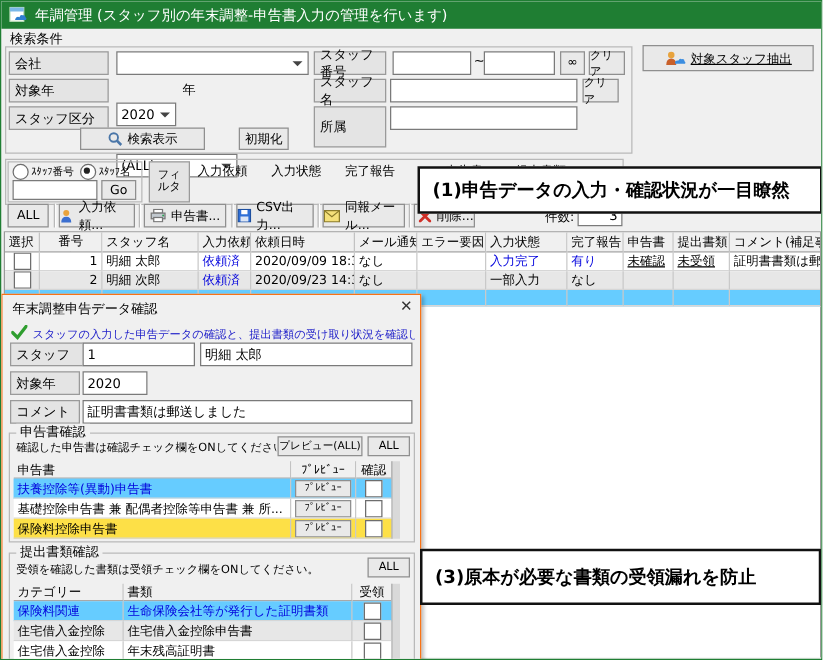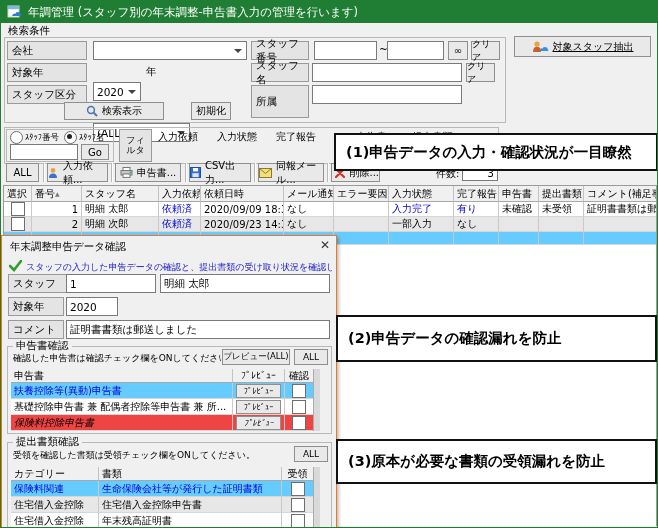--- a/index.html
+++ b/index.html
@@ -19,21 +19,21 @@
   .group{border:1px solid #b9b9b9;}
   .legend{position:absolute;top:-8px;left:5px;background:#f0f0f0;padding:0 3px;font-size:10.5px;}
   .grid{border:1px solid #9a9a9a;background:#fff;}
   .grow{position:absolute;left:0;display:grid;
         grid-template-columns:28px 50px 77px 42px 83px 50px 55px 65px 45px 40px 45px 72px;}
   .c{border-right:1px solid #c9c9c9;border-bottom:1px solid #d6d6d6;padding:0 3px;
      overflow:hidden;white-space:nowrap;display:flex;align-items:center;font-size:10px;}
   .hc{background:#f0f0f0;border-right:1px solid #c2c2c2;border-bottom:1px solid #a8a8a8;
       padding:0 3px;overflow:hidden;white-space:nowrap;display:flex;align-items:center;font-size:10px;}
   .blue{color:#0000dd;}
-  .lnk{color:#000;text-align:center;}
+  .lnk{color:#000;text-decoration:underline;text-align:center;}
   .cb{width:12px;height:12px;background:#fff;border:1px solid #6e6e6e;display:inline-block;}
   .rd{width:11px;height:11px;border:1px solid #6e6e6e;border-radius:50%;background:#fff;display:inline-block;}
   .rd.on{position:relative;}
   .rd.on::after{content:"";position:absolute;left:2px;top:2px;width:5px;height:5px;border-radius:50%;background:#222;}
   .callout{background:#fff;border:2px solid #111;font-weight:bold;font-size:14.5px;
            display:flex;align-items:center;padding:0 10px;z-index:30;}
   .dialog{background:#f0f0f0;border:1px solid #f97316;box-shadow:2px 2px 3px rgba(0,0,0,.25);z-index:20;}
   .dgrow{position:absolute;left:0;display:grid;}
   .sbtn{background:#e9e9e9;border:1px solid #8f8f8f;font-size:8.5px;display:flex;align-items:center;justify-content:center;}
   .tsep{width:0;border-left:1px solid #b9b9b9;border-right:1px solid #fdfdfd;}
@@ -204,21 +204,21 @@
     <span>削除...</span>
   </div>
   <div class="abs" style="left:435px;top:166px;font-size:10px;">件数:</div>
   <div class="abs inp" style="left:461px;top:164px;width:36px;height:16px;justify-content:flex-end;">3</div>
 
   <div class="abs" style="left:2px;top:244px;width:654px;height:281px;background:#fff;border-left:1px solid #9a9a9a;border-right:1px solid #9a9a9a;"></div>
 
   <div class="abs grid" style="left:2px;top:184px;width:654px;height:60px;">
     <div class="grow" style="top:0;height:16px;">
       <div class="hc">選択</div>
-      <div class="hc" style="justify-content:flex-start;">
+      <div class="hc" style="justify-content:flex-start;flex-direction:column;">
           <span>番号</span>
           <span style="font-size:6px;color:#777;">▲</span>
         </div>
       <div class="hc">スタッフ名</div>
       <div class="hc">入力依頼</div>
       <div class="hc">依頼日時</div>
       <div class="hc">メール通知</div>
       <div class="hc">エラー要因</div>
       <div class="hc">入力状態</div>
       <div class="hc">完了報告</div>
@@ -326,21 +326,21 @@
       </div>
       <div class="dgrow" style="left:3px;top:52px;grid-template-columns:222px 52px 28px;height:16px;background:#fff;">
         <div class="c">基礎控除申告書 兼 配偶者控除等申告書 兼 所...</div>
         <div class="c" style="justify-content:center;">
             <span class="sbtn" style="width:44px;height:12px;">ﾌﾟﾚﾋﾞｭｰ</span>
           </div>
         <div class="c" style="justify-content:center;border-right:none;">
             <span class="cb"></span>
           </div>
       </div>
-      <div class="dgrow" style="left:3px;top:68px;grid-template-columns:222px 52px 28px;height:16px;background:#ef4444;font-style:italic;">
+      <div class="dgrow" style="left:3px;top:68px;grid-template-columns:222px 52px 28px;height:16px;background:#fde047;">
         <div class="c">保険料控除申告書</div>
         <div class="c" style="justify-content:center;">
             <span class="sbtn" style="width:44px;height:12px;">ﾌﾟﾚﾋﾞｭｰ</span>
           </div>
         <div class="c" style="justify-content:center;border-right:none;">
             <span class="cb"></span>
           </div>
       </div>
     </div>
 
@@ -374,16 +374,15 @@
         <div class="c">住宅借入金控除</div>
         <div class="c">年末残高証明書</div>
         <div class="c" style="justify-content:center;border-right:none;">
             <span class="cb"></span>
           </div>
       </div>
     </div>
   </div>
 
   <div class="abs callout" style="left:333px;top:84px;width:324px;height:38px;margin-top:48px;">(1)申告データの入力・確認状況が一目瞭然</div>
-  <div class="abs callout" style="left:335px;top:314px;width:321px;height:47px;">(2)申告データの確認漏れを防止</div>
   <div class="abs callout" style="left:335px;top:438px;width:321px;height:45px;">(3)原本が必要な書類の受領漏れを防止</div>
 
 </div>
 
 </body></html>

